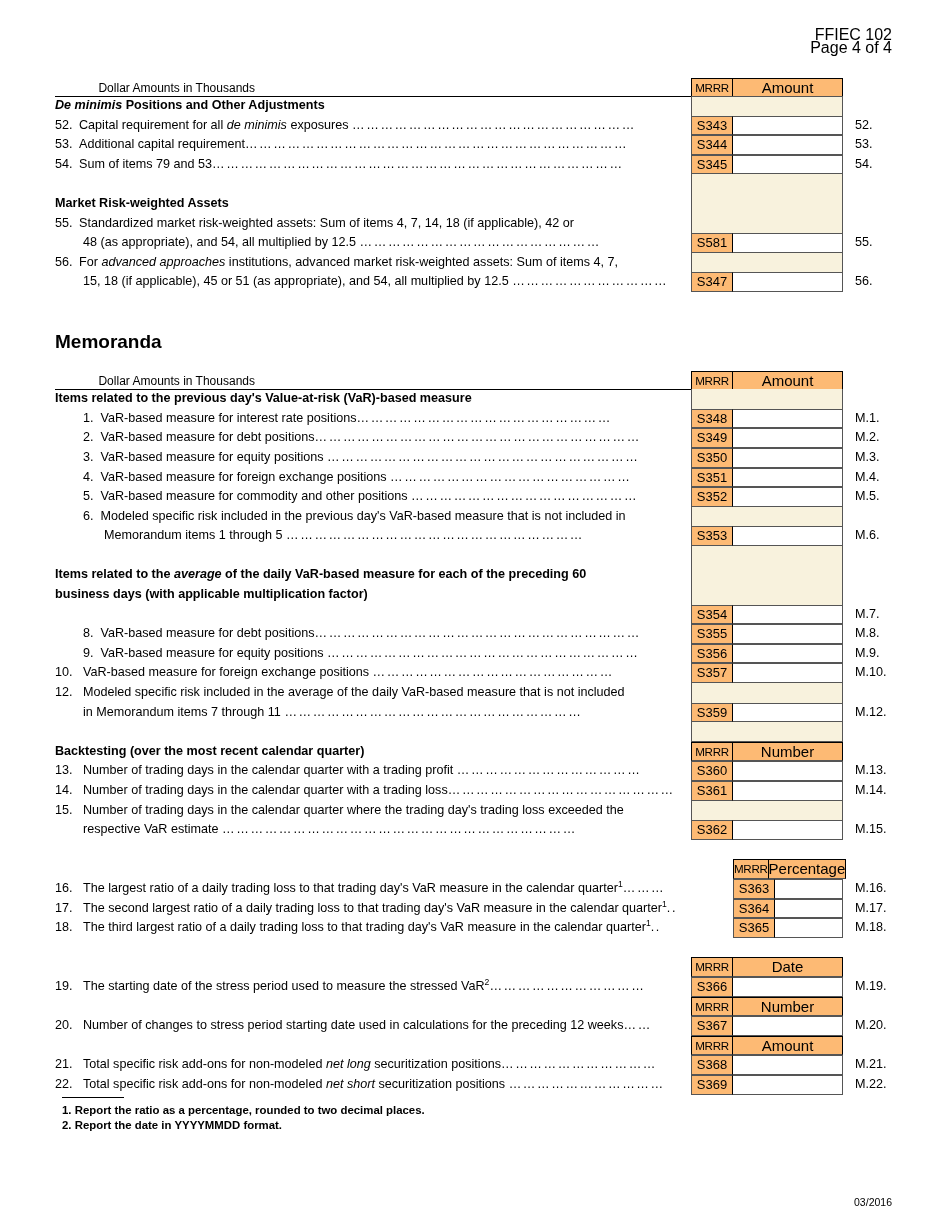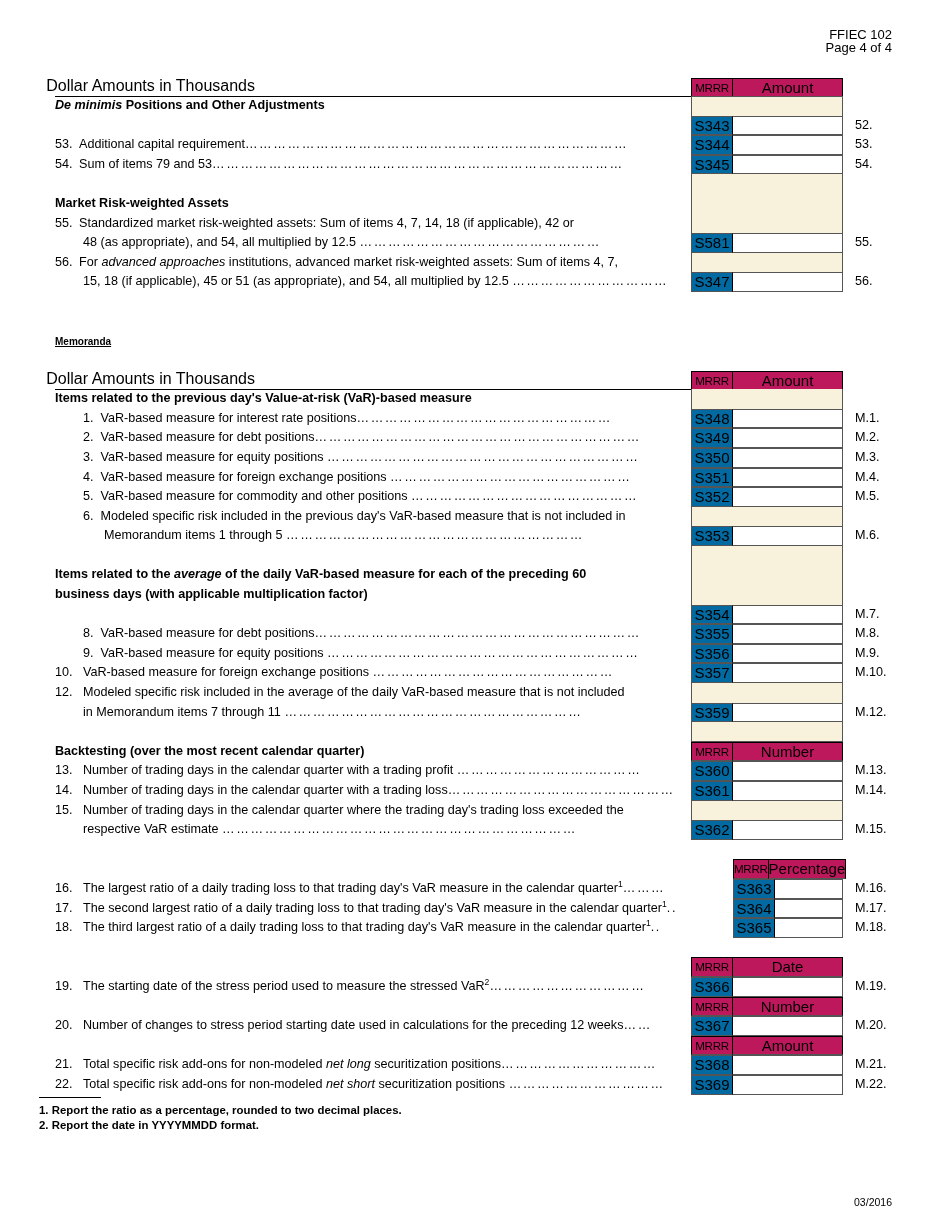--- a/index.html
+++ b/index.html
@@ -15,21 +15,21 @@
     color: #000000;
     -webkit-font-smoothing: antialiased;
   }
 
   
   .page-header {
     position: absolute;
     top: 28px;
     right: 58px;
     text-align: right;
-    font-size: 13px;
+    font-size: 16px;
     line-height: 13px;
   }
   .page-footer {
     position: absolute;
     bottom: 22px;
     right: 58px;
     font-size: 10.5px;
     margin-top: 12px;
   }
 
@@ -43,21 +43,21 @@
 
   
   .caption-row {
     position: relative;
     height: 18px;
   }
   .caption-text {
     position: absolute;
     right: 640px;
     bottom: 1px;
-    font-size: 16px;
+    font-size: 12px;
     white-space: nowrap;
   }
   .caption-rule {
     position: absolute;
     left: 0;
     right: 154px;
     bottom: -1px;
     border-bottom: 1.4px solid #000;
   }
 
@@ -110,24 +110,24 @@
     height: 19.6px;
     display: flex;
     box-sizing: border-box;
   }
   .cells.shift { left: 678px; width: 110px; }
   .mrrr {
     width: 42px;
     box-sizing: border-box;
     border: 1px solid #555;
     border-right: 1px solid #000;
-    font-size: 15px;
+    font-size: 13px;
     line-height: 17.4px;
     text-align: center;
-    background: #0369a1;
+    background: #fdba74;
   }
   .mrrr.hdr {
     font-size: 11.6px;
     letter-spacing: -0.3px;
   }
   .amount {
     flex: 1;
     box-sizing: border-box;
     border: 1px solid #555;
     border-left: none;
@@ -151,52 +151,51 @@
     border-right: 1px solid #555;
     background: #f8f2dd;
   }
   .band.first { border-top: 1px solid #555; }
   .band.last  { border-bottom: 1px solid #555; }
 
   
   .cells.header .mrrr,
   .cells.header .amount {
     border-top: 1.6px solid #000;
-    background: #be185d;
+    background: #fdba74;
   }
   .cells.header .mrrr { border-left: 1.6px solid #000; }
   .cells.header .amount { border-right: 1.6px solid #000; }
 
   
   .ref {
     position: absolute;
     left: 800px;
     top: 0;
     font-size: 12.6px;
     line-height: 19.6px;
     white-space: nowrap;
   }
 
   
   .sec-title {
-    font-size: 10px;
+    font-size: 19px;
     font-weight: bold;
     line-height: 19.6px;
-    text-decoration: underline;
   }
   .gap { height: 19.6px; }
   .gap-lg { height: 40px; }
 
   i.it { font-style: italic; }
   sup.fn { font-size: 8.6px; vertical-align: super; line-height: 0; }
 
   
   .footnotes {
     position: absolute;
-    left: 39px;
+    left: 62px;
     top: 1097px;
     width: 600px;
   }
   .fn-rule {
     width: 62px;
     border-bottom: 1.2px solid #000;
     margin-bottom: 5px;
   }
   .fn-line {
     font-size: 11.4px;
@@ -222,20 +221,21 @@
       <div class="amount">Amount</div>
     </div>
   </div>
 
   <div class="row">
     <div class="row-head"><i class="it">De minimis</i><span> Positions and Other Adjustments</span></div>
     <div class="band first"></div>
   </div>
 
   <div class="row">
+    <div class="row-text"><span class="num">52.</span><span>Capital requirement for all </span><i class="it">de minimis</i><span> exposures </span><span class="leader">……………………………………………………</span></div>
     <div class="cells">
       <div class="mrrr">S343</div>
       <div class="amount"></div>
     </div>
     <div class="ref">52.</div>
   </div>
 
   <div class="row">
     <div class="row-text"><span class="num">53.</span><span>Additional capital requirement</span><span class="leader">………………………………………………………………………</span></div>
     <div class="cells">

